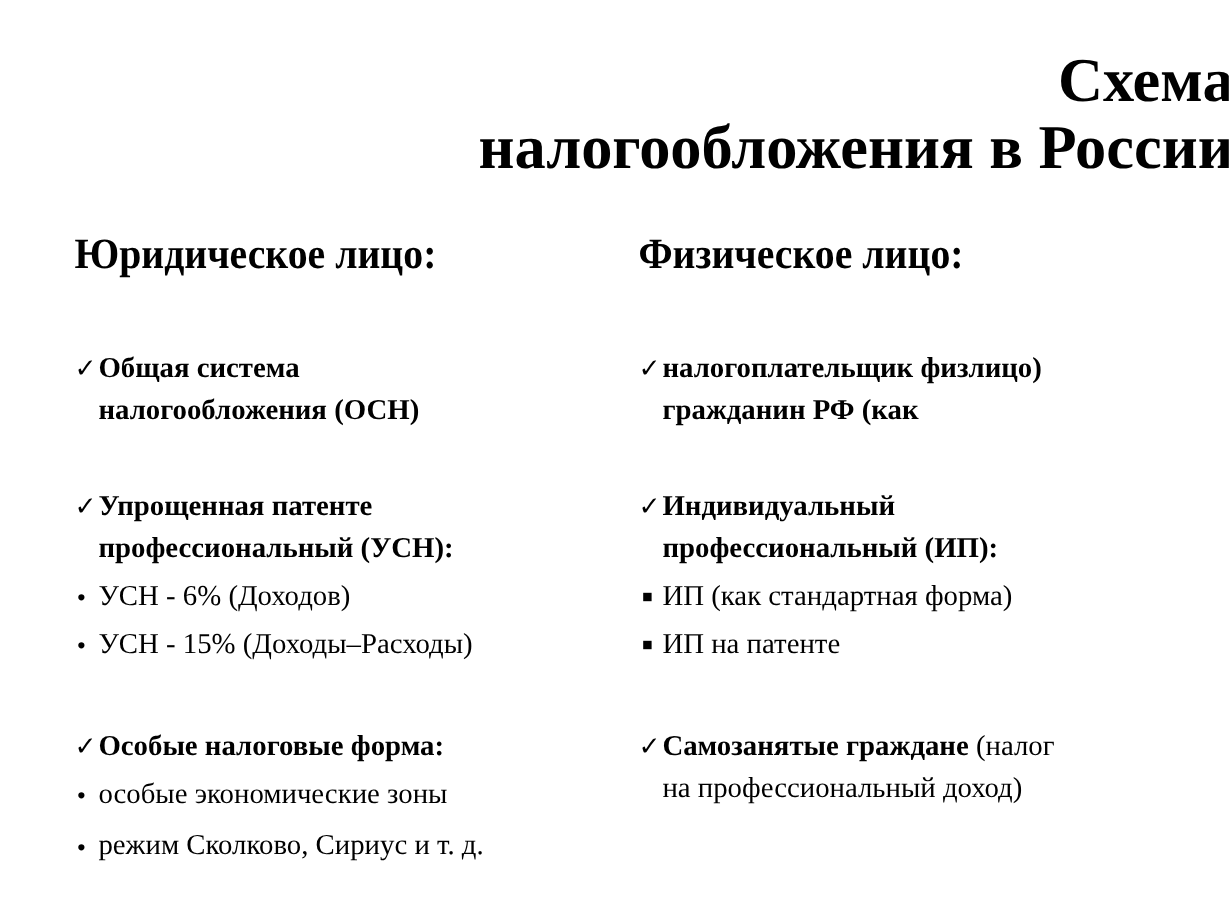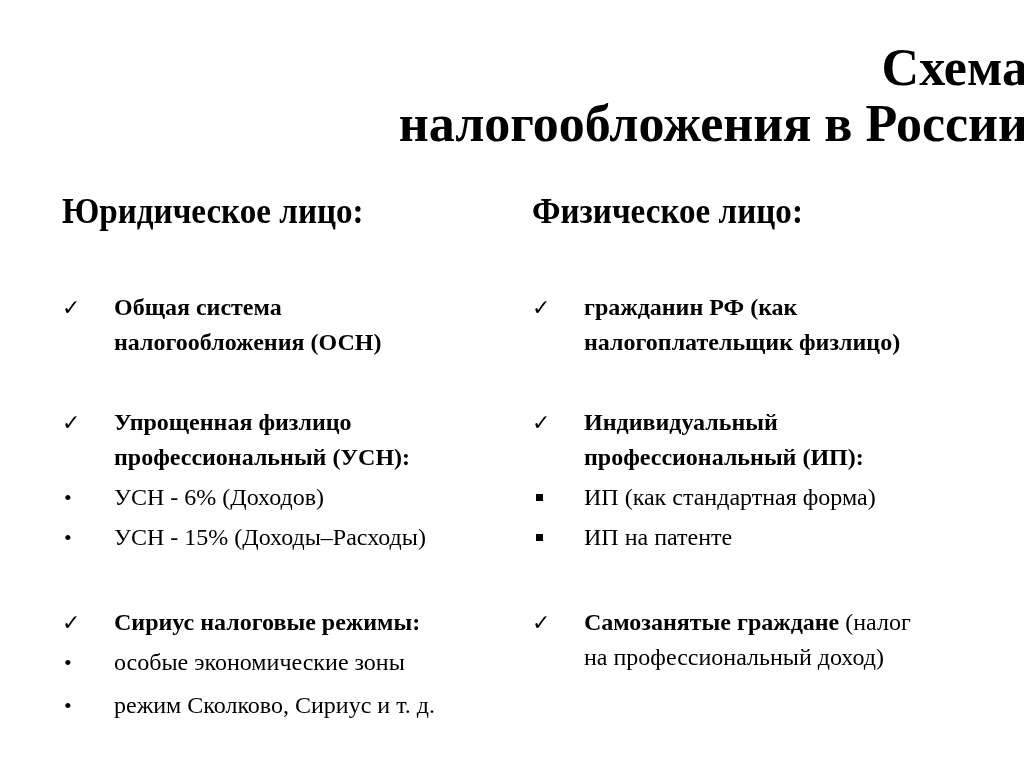--- a/index.html
+++ b/index.html
@@ -18,21 +18,21 @@
       line-height: 50px; white-space: nowrap;
       transform: scaleX(0.92); transform-origin: left center;
     }
     .col-head.left { left: 62px; }
     .col-head.right { left: 532px; }
     .col { position: absolute; top: 0; }
     .col.left { left: 62px; width: 440px; }
     .col.right { left: 532px; width: 460px; }
     .item { position: absolute; left: 0; font-size: 24px; line-height: 35px; white-space: nowrap; }
     .marker { position: absolute; left: 0; top: 0; width: 30px; }
-    .text { position: absolute; left: 52px; top: 0; }
+    .text { position: absolute; left: 20px; top: 0; }
     .bold { font-weight: bold; }
     .check { font-size: 22px; font-family: "DejaVu Sans", sans-serif; }
     .dot { font-size: 22px; left: 2px; }
     .square { width: 7px; height: 7px; background: #000; position: absolute; left: 4px; top: 14px; }
   </style>
 </head>
 <body>
 
 <div class="title">
   <div>Схема</div>
@@ -47,57 +47,57 @@
     <span class="marker check">✓</span>
     <div class="text bold">
       <div>Общая система</div>
       <div>налогообложения (ОСН)</div>
     </div>
   </div>
 
   <div class="item" style="top:405px;">
     <span class="marker check">✓</span>
     <div class="text bold">
-      <div>Упрощенная физлицо</div>
+      <div>Упрощенная патенте</div>
       <div>профессиональный (УСН):</div>
     </div>
   </div>
 
   <div class="item" style="top:480px;">
     <span class="marker dot">•</span>
     <div class="text">УСН - 6%  (Доходов)</div>
   </div>
 
   <div class="item" style="top:520px;">
     <span class="marker dot">•</span>
     <div class="text">УСН - 15%  (Доходы–Расходы)</div>
   </div>
 
   <div class="item" style="top:605px;">
     <span class="marker check">✓</span>
-    <div class="text bold">Сириус налоговые режимы:</div>
+    <div class="text bold">Особые налоговые форма:</div>
   </div>
 
   <div class="item" style="top:645px;">
     <span class="marker dot">•</span>
     <div class="text">особые экономические зоны</div>
   </div>
 
   <div class="item" style="top:688px;">
     <span class="marker dot">•</span>
     <div class="text">режим Сколково, Сириус и т. д.</div>
   </div>
 </div>
 
 <div class="col right">
   <div class="item" style="top:290px;">
     <span class="marker check">✓</span>
     <div class="text bold">
+      <div>налогоплательщик физлицо)</div>
       <div>гражданин РФ (как</div>
-      <div>налогоплательщик физлицо)</div>
     </div>
   </div>
 
   <div class="item" style="top:405px;">
     <span class="marker check">✓</span>
     <div class="text bold">
       <div>Индивидуальный</div>
       <div>профессиональный (ИП):</div>
     </div>
   </div>

